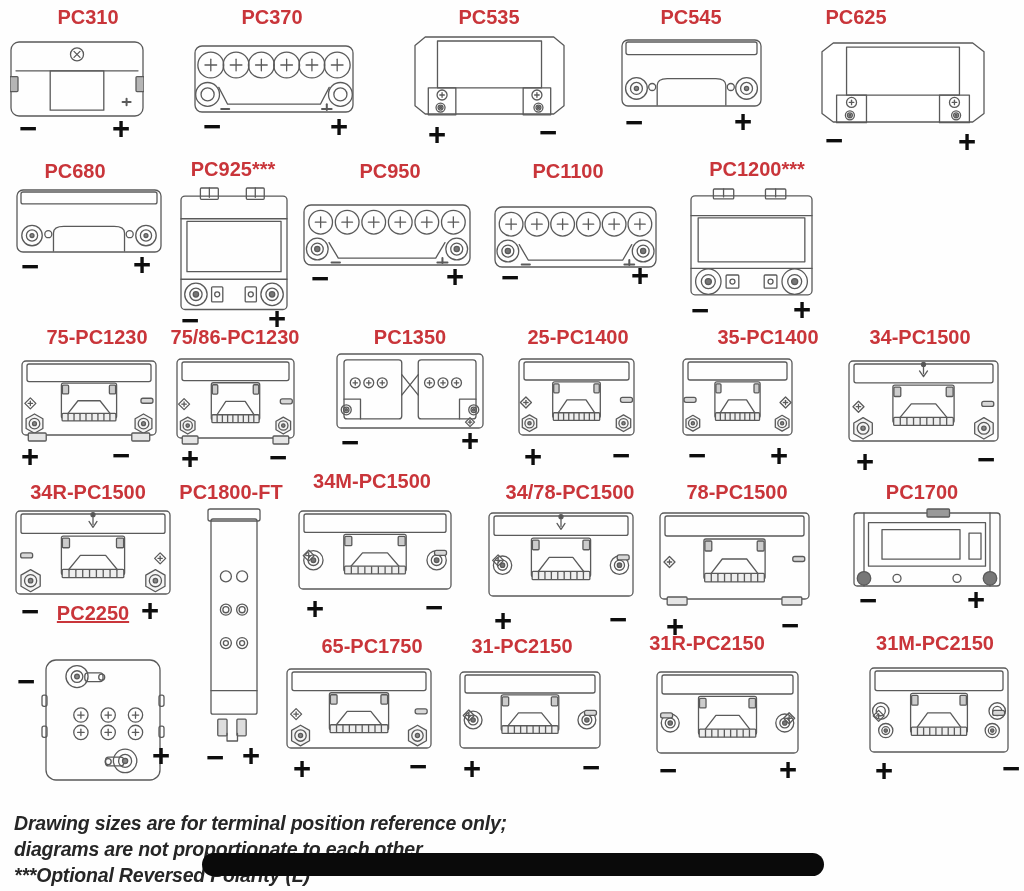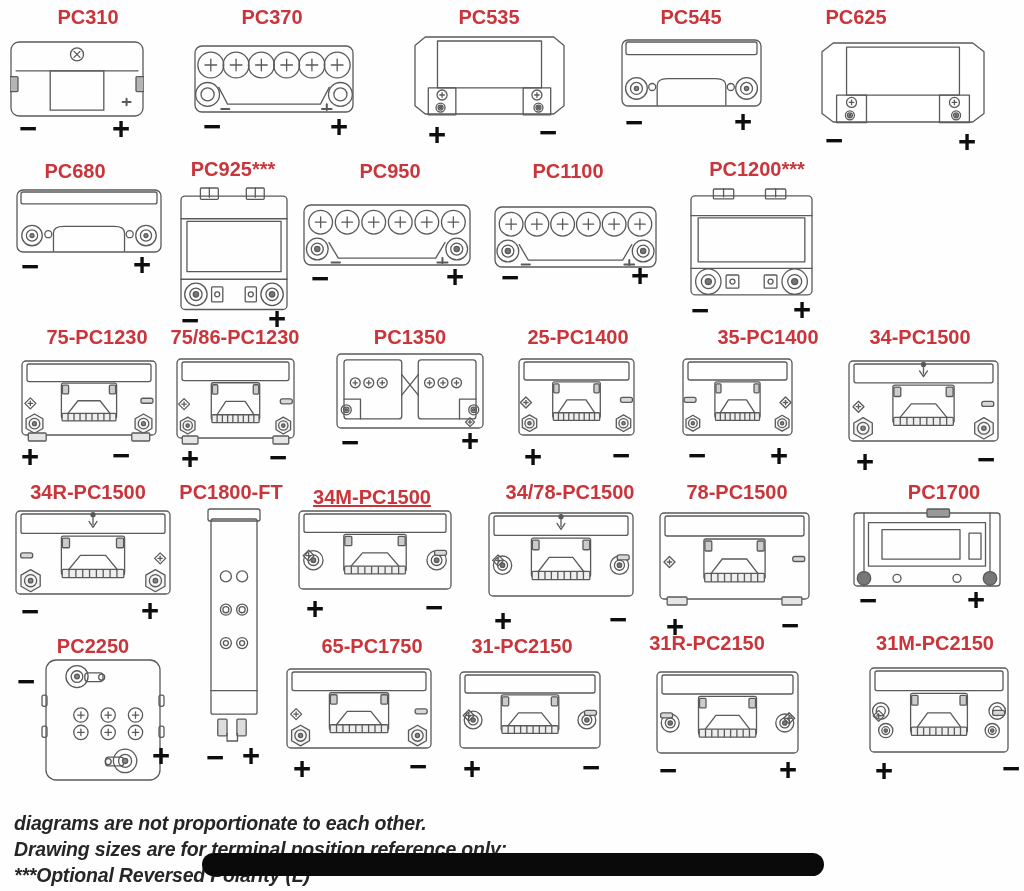--- a/index.html
+++ b/index.html
@@ -544,21 +544,21 @@
           <circle cx="37.12" cy="138.04" r="5.5" fill="none"></circle>
           <circle cx="37.12" cy="138.04" r="2.5" fill="none"></circle>
           <line x1="6" y1="185.64000000000001" x2="52" y2="185.64000000000001"></line>
           <rect x="12.76" y="214.20000000000002" width="9.28" height="16.66" rx="1" fill="#ddd"></rect>
           <rect x="31.900000000000002" y="214.20000000000002" width="9.28" height="16.66" rx="1" fill="#ddd"></rect>
           <path d="M 22.04 228.48 L 22.04 236 L 32.480000000000004 236 L 32.480000000000004 228.48" fill="none"></path>
         </svg>
       </div>
       <div class="sign" style="left: 215px; top: 757px;">−</div>
       <div class="sign" style="left: 251px; top: 755px;">+</div>
-      <div class="blabel" style="left: 372px; top: 486px; text-decoration: underline;">34M-PC1500</div>
+      <div class="blabel" style="left: 372px; top: 470px;">34M-PC1500</div>
       <div class="art" style="left: 297px; top: 505px;">
         <svg width="156" height="92" viewBox="0 0 156 92" fill="none" stroke="#5a5a5a" stroke-width="1.3" stroke-linejoin="round" stroke-linecap="round">
           <rect x="2" y="6" width="152" height="78" rx="4" fill="none"></rect>
           <rect x="7" y="9" width="142" height="18.400000000000002" rx="2" fill="none"></rect>
           <rect x="46.8" y="29.44" width="62.400000000000006" height="36.800000000000004" rx="2" fill="none"></rect>
           <path d="M 52.260000000000005 63.29600000000001 L 65.52 47.84 L 90.47999999999999 47.84 L 103.74000000000001 63.29600000000001" fill="none"></path>
           <rect x="47.58" y="61.08800000000001" width="60.84" height="7.82" rx="1" fill="#eee"></rect>
           <line x1="54.3348" y1="61.82400000000001" x2="54.3348" y2="68.44800000000001"></line>
           <line x1="61.0896" y1="61.82400000000001" x2="61.0896" y2="68.44800000000001"></line>
           <line x1="67.8444" y1="61.82400000000001" x2="67.8444" y2="68.44800000000001"></line>
@@ -639,39 +639,39 @@
           <path d="M 11.475 49.50000000000001 L 16.975 55.00000000000001 L 11.475 60.50000000000001 L 5.975 55.00000000000001 Z" fill="none"></path>
           <line x1="9.274999999999999" y1="55.00000000000001" x2="13.675" y2="55.00000000000001"></line>
           <line x1="11.475" y1="52.800000000000004" x2="11.475" y2="57.20000000000001"></line>
           <rect x="134.76000000000002" y="49.5" width="12" height="5" rx="2" fill="#d8d8d8"></rect>
           <rect x="9.18" y="90" width="19.89" height="8" rx="1" fill="#e5e5e5"></rect>
           <rect x="123.93" y="90" width="19.89" height="8" rx="1" fill="#e5e5e5"></rect>
         </svg>
       </div>
       <div class="sign" style="left: 675px; top: 626px;">+</div>
       <div class="sign" style="left: 790px; top: 625px;">−</div>
-      <div class="blabel" style="left: 944px; top: 481px;">PC1700</div>
+      <div class="blabel" style="left: 922px; top: 481px;">PC1700</div>
       <div class="art" style="left: 852px; top: 507px;">
         <svg width="150" height="87" viewBox="0 0 150 87" fill="none" stroke="#5a5a5a" stroke-width="1.3" stroke-linejoin="round" stroke-linecap="round">
           <rect x="2" y="6" width="146" height="73" rx="3" fill="none"></rect>
           <line x1="12" y1="6" x2="12" y2="79"></line>
           <line x1="138" y1="6" x2="138" y2="79"></line>
           <rect x="75" y="2" width="22.5" height="8" rx="1" fill="#999"></rect>
           <rect x="16.5" y="15.66" width="117" height="43.5" rx="0" fill="none"></rect>
           <rect x="30" y="22.62" width="78" height="29.580000000000002" rx="0" fill="none"></rect>
           <rect x="117" y="26.099999999999998" width="12" height="26.099999999999998" rx="0" fill="none"></rect>
           <circle cx="12" cy="71.33999999999999" r="6.75" fill="#777"></circle>
           <circle cx="138" cy="71.33999999999999" r="6.75" fill="#777"></circle>
           <circle cx="45" cy="71.33999999999999" r="4" fill="none"></circle>
           <circle cx="105" cy="71.33999999999999" r="4" fill="none"></circle>
         </svg>
       </div>
       <div class="sign" style="left: 868px; top: 600px;">−</div>
       <div class="sign" style="left: 976px; top: 599px;">+</div>
-      <div class="blabel" style="left: 93px; top: 635px;">PC2250</div>
+      <div class="blabel" style="left: 93px; top: 602px; text-decoration: underline;">PC2250</div>
       <div class="art" style="left: 38px; top: 658px;">
         <svg width="130" height="124" viewBox="0 0 130 124" fill="none" stroke="#5a5a5a" stroke-width="1.3" stroke-linejoin="round" stroke-linecap="round">
           <rect x="8" y="2" width="114" height="120" rx="10" fill="none"></rect>
           <circle cx="42.9" cy="57.04" r="7.15" fill="none"></circle>
           <line x1="39.6825" y1="57.04" x2="46.1175" y2="57.04"></line>
           <line x1="42.9" y1="53.8225" x2="42.9" y2="60.2575"></line>
           <circle cx="70.2" cy="57.04" r="7.15" fill="none"></circle>
           <line x1="66.9825" y1="57.04" x2="73.4175" y2="57.04"></line>
           <line x1="70.2" y1="53.8225" x2="70.2" y2="60.2575"></line>
           <circle cx="97.5" cy="57.04" r="7.15" fill="none"></circle>
@@ -831,18 +831,18 @@
           <path d="M 10.65 48.400000000000006 L 16.15 53.900000000000006 L 10.65 59.400000000000006 L 5.15 53.900000000000006 Z" fill="none"></path>
           <line x1="8.45" y1="53.900000000000006" x2="12.850000000000001" y2="53.900000000000006"></line>
           <line x1="10.65" y1="51.7" x2="10.65" y2="56.10000000000001"></line>
           <rect x="124.64000000000001" y="48.46" width="12" height="5" rx="2" fill="#d8d8d8"></rect>
         </svg>
       </div>
       <div class="sign" style="left: 884px; top: 770px;">+</div>
       <div class="sign" style="left: 1011px; top: 768px;">−</div>
     </div>
   <div class="footnote">
+    <div>Drawing sizes are for terminal position reference only;</div>
     <div>diagrams are not proportionate to each other.</div>
-    <div>Drawing sizes are for terminal position reference only;</div>
     <div>***Optional Reversed Polarity (L)</div>
   </div>
   <div class="redaction"></div>
 </div>
 
 </body></html>

